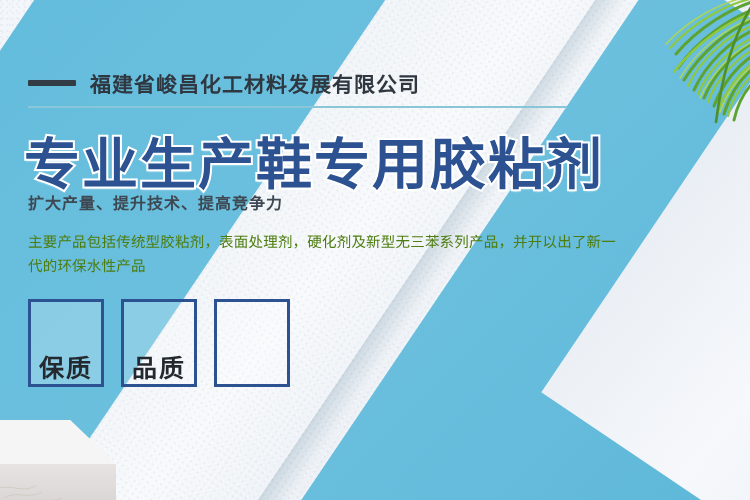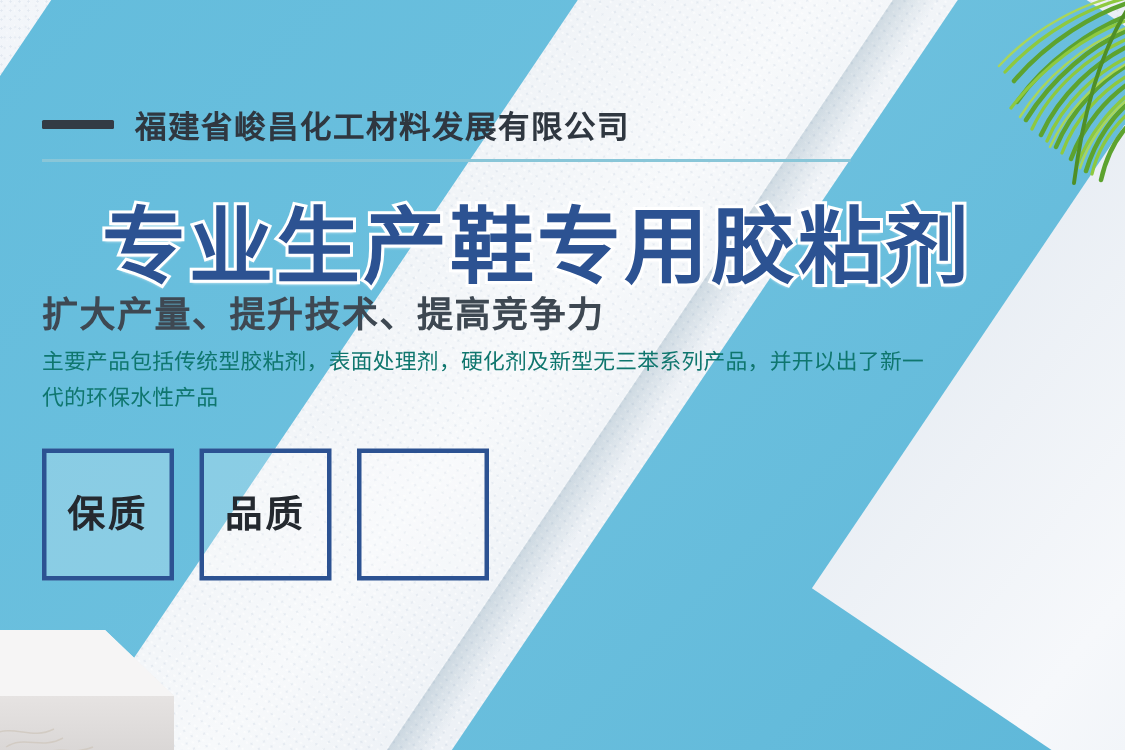--- a/index.html
+++ b/index.html
@@ -155,61 +155,60 @@
     left: 24px;
     top: 119px;
     font-size: 56px;
     font-weight: 900;
     letter-spacing: 2px;
     color: #2c5292;
     white-space: nowrap;
     -webkit-text-stroke: 4px #ffffff;
     paint-order: stroke fill;
     text-shadow: 0 2px 2px rgba(255,255,255,.9);
-    margin-left: 44px;
   }
 
   .subhead {
     position: absolute;
     left: 28px;
     top: 190px;
-    font-size: 24px;
+    font-size: 16px;
     font-weight: 700;
     color: #3e4852;
     letter-spacing: 1px;
     white-space: nowrap;
   }
 
   .desc {
     position: absolute;
     left: 28px;
     top: 230px;
     width: 600px;
     font-size: 14.5px;
     line-height: 24px;
-    color: #0f766e;
+    color: #4d7c0f;
     letter-spacing: .2px;
   }
 
   .badges {
     position: absolute;
     left: 28px;
     top: 299px;
     display: flex;
     gap: 17px;
   }
   .badge {
-    width: 88px;
+    width: 76px;
     height: 88px;
     box-sizing: border-box;
     border: 3px solid #2c5292;
     display: flex;
     flex-direction: column;
     align-items: center;
-    justify-content: center;
+    justify-content: flex-end;
     background: rgba(255,255,255,.22);
   }
   .badge span {
     font-size: 25px;
     font-weight: 700;
     color: #24292f;
     line-height: 32px;
     letter-spacing: 2px;
   }
 </style>

